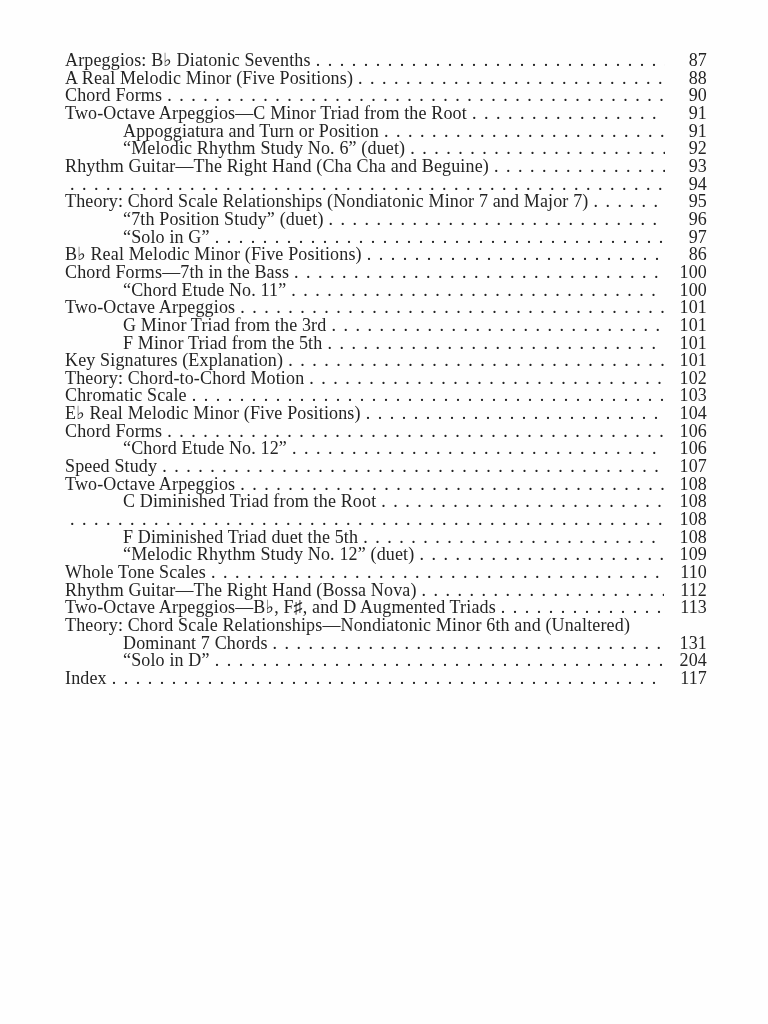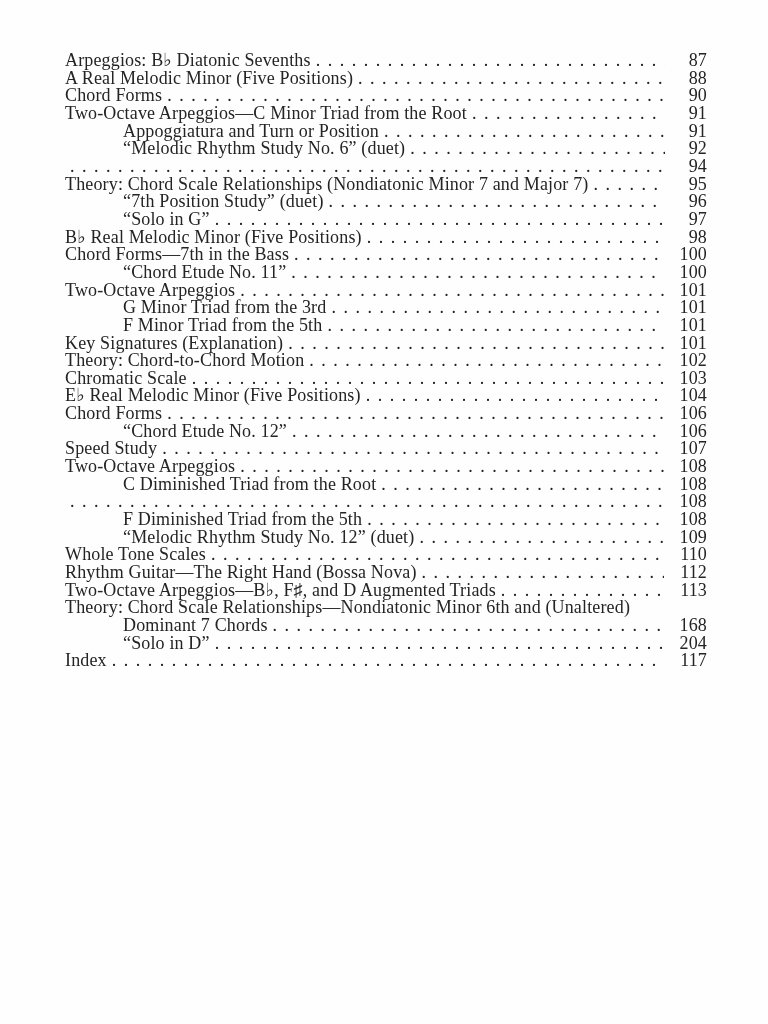--- a/index.html
+++ b/index.html
@@ -91,20 +91,25 @@
     <span class="title">Appoggiatura and Turn or Position</span>
     <span class="leader"></span>
     <span class="pagenum">91</span>
   </div>
       <div class="row indent">
     <span class="title">“Melodic Rhythm Study No. 6” (duet)</span>
     <span class="leader"></span>
     <span class="pagenum">92</span>
   </div>
       <div class="row">
+    <span class="title">Rhythm Guitar—The Right Hand (Cha Cha and Beguine)</span>
+    <span class="leader"></span>
+    <span class="pagenum">93</span>
+  </div>
+      <div class="row">
     <span class="leader"></span>
     <span class="pagenum">94</span>
   </div>
       <div class="row">
     <span class="title">Theory: Chord Scale Relationships (Nondiatonic Minor 7 and Major 7)</span>
     <span class="leader"></span>
     <span class="pagenum">95</span>
   </div>
       <div class="row indent">
     <span class="title">“7th Position Study” (duet)</span>
@@ -112,21 +117,21 @@
     <span class="pagenum">96</span>
   </div>
       <div class="row indent">
     <span class="title">“Solo in G”</span>
     <span class="leader"></span>
     <span class="pagenum">97</span>
   </div>
       <div class="row">
     <span class="title">B♭ Real Melodic Minor (Five Positions)</span>
     <span class="leader"></span>
-    <span class="pagenum">98</span>
+    <span class="pagenum">86</span>
   </div>
       <div class="row">
     <span class="title">Chord Forms—7th in the Bass</span>
     <span class="leader"></span>
     <span class="pagenum">100</span>
   </div>
       <div class="row indent">
     <span class="title">“Chord Etude No. 11”</span>
     <span class="leader"></span>
     <span class="pagenum">100</span>
@@ -189,21 +194,21 @@
       <div class="row indent">
     <span class="title">C Diminished Triad from the Root</span>
     <span class="leader"></span>
     <span class="pagenum">108</span>
   </div>
       <div class="row indent">
     <span class="leader"></span>
     <span class="pagenum">108</span>
   </div>
       <div class="row indent">
-    <span class="title">F Diminished Triad from the 5th</span>
+    <span class="title">F Diminished Triad duet the 5th</span>
     <span class="leader"></span>
     <span class="pagenum">108</span>
   </div>
       <div class="row indent">
     <span class="title">“Melodic Rhythm Study No. 12” (duet)</span>
     <span class="leader"></span>
     <span class="pagenum">109</span>
   </div>
       <div class="row">
     <span class="title">Whole Tone Scales</span>
@@ -221,21 +226,21 @@
     <span class="pagenum">113</span>
   </div>
       <div class="row no-page">
     <span class="title">Theory: Chord Scale Relationships—Nondiatonic Minor 6th and (Unaltered)</span>
     <span class="leader"></span>
     <span class="pagenum"></span>
   </div>
       <div class="row indent">
     <span class="title">Dominant 7 Chords</span>
     <span class="leader"></span>
-    <span class="pagenum">168</span>
+    <span class="pagenum">131</span>
   </div>
       <div class="row indent">
     <span class="title">“Solo in D”</span>
     <span class="leader"></span>
     <span class="pagenum">204</span>
   </div>
       <div class="row">
     <span class="title">Index</span>
     <span class="leader"></span>
     <span class="pagenum">117</span>

